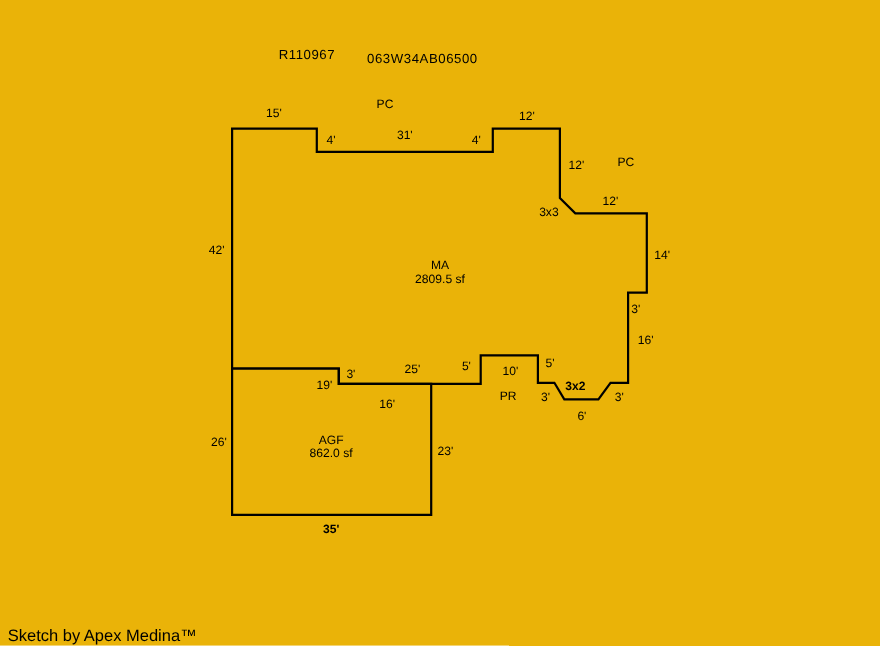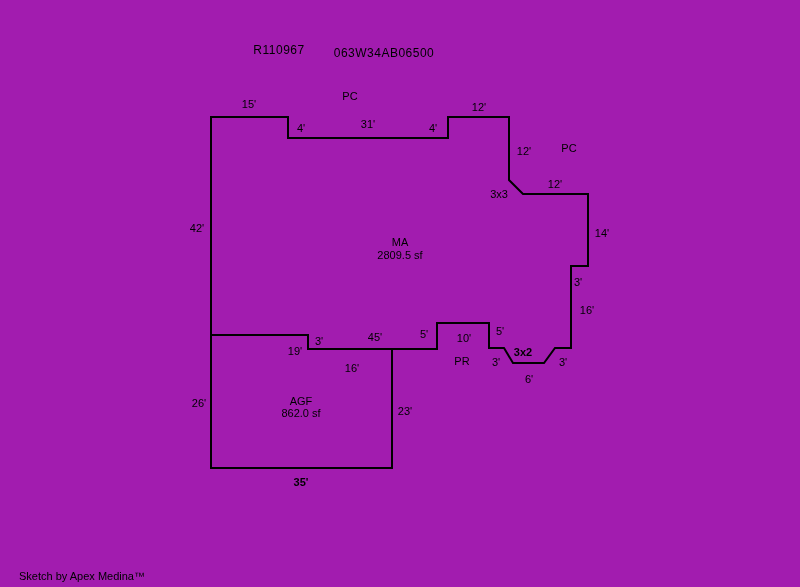--- a/index.html
+++ b/index.html
@@ -4,21 +4,21 @@
 <style>
   html, body {
     margin: 0;
     padding: 0;
     background: #ffffff;
   }
   .canvas {
     position: relative;
     width: 800px;
     height: 587px;
-    background: #a21caf;
+    background: #eab308;
     overflow: hidden;
     font-family: "Liberation Sans", sans-serif;
     color: #000000;
   }
   .hdr-label {
     position: absolute;
     transform: translate(-50%, -50%);
     font-size: 12px;
     letter-spacing: 0.5px;
     white-space: nowrap;
@@ -34,23 +34,22 @@
     position: absolute;
     transform: translate(-50%, -50%);
     font-size: 11px;
     white-space: nowrap;
     line-height: 1;
   }
   .credit {
     position: absolute;
     left: 7px;
     top: 570px;
-    font-size: 11px;
+    font-size: 15px;
     white-space: nowrap;
-    margin-left: 12px;
   }
 </style>
 </head>
 <body>
 
 <div class="canvas">
 
   <div class="hdr-label" id="hdr-report">R110967</div>
 
   <div class="hdr-label" id="hdr-taxlot">063W34AB06500</div>
@@ -79,21 +78,21 @@
       <div class="dim-label" style="left: 587px; top: 310px;">16'</div>
       <div class="dim-label" style="left: 563px; top: 362px;">3'</div>
       <div class="dim-label" style="left: 529px; top: 379px;">6'</div>
       <div class="dim-label" style="left: 523px; top: 352px; font-weight: bold;">3x2</div>
       <div class="dim-label" style="left: 496px; top: 362px;">3'</div>
       <div class="dim-label" style="left: 500px; top: 331px;">5'</div>
       <div class="dim-label" style="left: 464px; top: 338px;">10'</div>
       <div class="dim-label" style="left: 462px; top: 361px; text-align: center;">PR</div>
       <div class="dim-label" style="left: 424px; top: 334px;">5'</div>
       <div class="dim-label" style="left: 319px; top: 341px;">3'</div>
-      <div class="dim-label" style="left: 375px; top: 337px;">45'</div>
+      <div class="dim-label" style="left: 375px; top: 337px;">25'</div>
       <div class="dim-label" style="left: 352px; top: 368px;">16'</div>
       <div class="dim-label" style="left: 256px; top: 351px; margin-left: 39px;">19'</div>
       <div class="dim-label" style="left: 199px; top: 403px;">26'</div>
       <div class="dim-label" style="left: 301px; top: 401px;">AGF</div>
       <div class="dim-label" style="left: 301px; top: 413px;">862.0 sf</div>
       <div class="dim-label" style="left: 405px; top: 411px;">23'</div>
       <div class="dim-label" style="left: 301px; top: 482px; font-weight: bold;">35'</div>
     </div>
 
   <div class="credit">Sketch by Apex Medina™</div>

